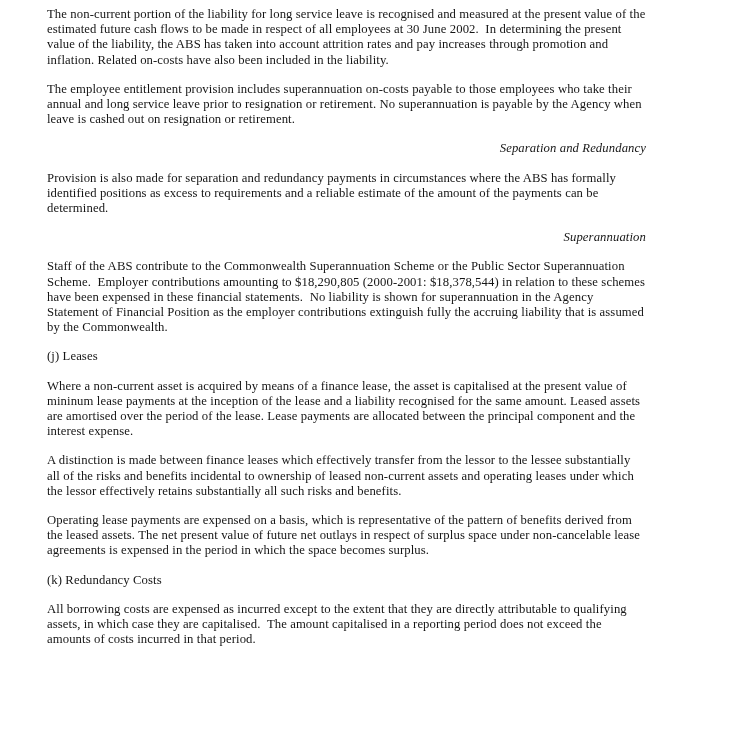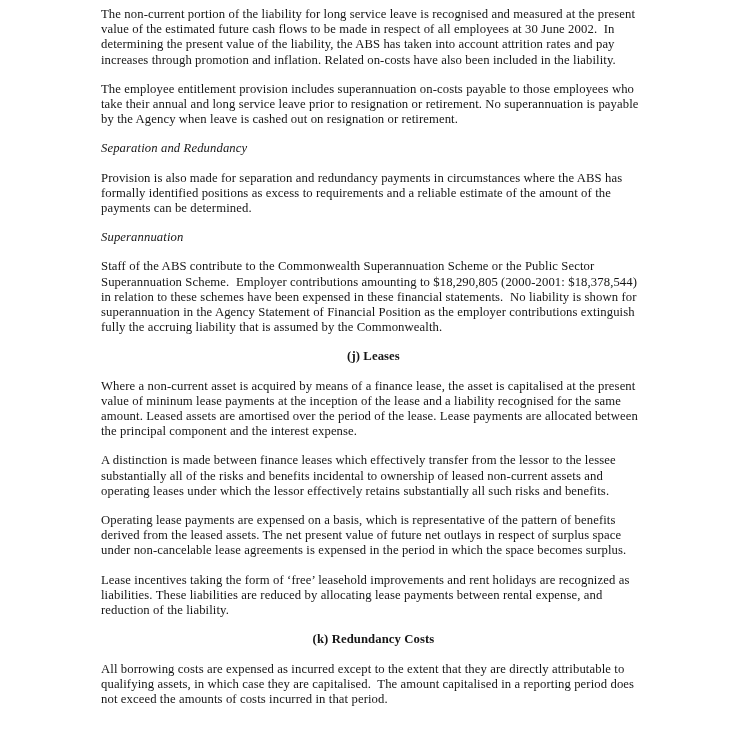--- a/index.html
+++ b/index.html
@@ -11,49 +11,48 @@
     width: 740px;
     height: 755px;
     overflow: hidden;
     font-family: "Liberation Serif", serif;
     color: #151515;
   }
   .page {
     box-sizing: border-box;
     width: 740px;
     height: 755px;
-    padding: 7px 94px 0 101px;
+    padding: 7px 94px 0 47px;
     background: #ffffff;
   }
   .block {
     font-size: 12.7px;
     line-height: 15.2px;
     margin: 0 0 14px 0;
     white-space: pre-wrap;
     letter-spacing: 0.1px;
   }
   .h-italic {
     font-style: italic;
+    text-align: right;
   }
   .h-bold {
-    font-weight: bold;
-    text-align: center;
+    font-weight: normal;
   }
 </style>
 </head>
 <body>
 
 <div class="page">
   <p class="block">The non-current portion of the liability for long service leave is recognised and measured at the present value of the estimated future cash flows to be made in respect of all employees at 30 June 2002.  In determining the present value of the liability, the ABS has taken into account attrition rates and pay increases through promotion and inflation. Related on-costs have also been included in the liability.</p>
   <p class="block">The employee entitlement provision includes superannuation on-costs payable to those employees who take their annual and long service leave prior to resignation or retirement. No superannuation is payable by the Agency when leave is cashed out on resignation or retirement.</p>
   <p class="block h-italic">Separation and Redundancy</p>
   <p class="block">Provision is also made for separation and redundancy payments in circumstances where the ABS has formally identified positions as excess to requirements and a reliable estimate of the amount of the payments can be determined.</p>
   <p class="block h-italic">Superannuation</p>
   <p class="block">Staff of the ABS contribute to the Commonwealth Superannuation Scheme or the Public Sector Superannuation Scheme.  Employer contributions amounting to $18,290,805 (2000-2001: $18,378,544) in relation to these schemes have been expensed in these financial statements.  No liability is shown for superannuation in the Agency Statement of Financial Position as the employer contributions extinguish fully the accruing liability that is assumed by the Commonwealth.</p>
   <p class="block h-bold">(j) Leases</p>
   <p class="block">Where a non-current asset is acquired by means of a finance lease, the asset is capitalised at the present value of mininum lease payments at the inception of the lease and a liability recognised for the same amount. Leased assets are amortised over the period of the lease. Lease payments are allocated between the principal component and the interest expense.</p>
   <p class="block">A distinction is made between finance leases which effectively transfer from the lessor to the lessee substantially all of the risks and benefits incidental to ownership of leased non-current assets and operating leases under which the lessor effectively retains substantially all such risks and benefits.</p>
   <p class="block">Operating lease payments are expensed on a basis, which is representative of the pattern of benefits derived from the leased assets. The net present value of future net outlays in respect of surplus space under non-cancelable lease agreements is expensed in the period in which the space becomes surplus.</p>
-  <p class="block">Lease incentives taking the form of ‘free’ leasehold improvements and rent holidays are recognized as liabilities. These liabilities are reduced by allocating lease payments between rental expense, and reduction of the liability.</p>
   <p class="block h-bold">(k) Redundancy Costs</p>
   <p class="block">All borrowing costs are expensed as incurred except to the extent that they are directly attributable to qualifying assets, in which case they are capitalised.  The amount capitalised in a reporting period does not exceed the amounts of costs incurred in that period.</p>
 
 </div>
 
 </body></html>

